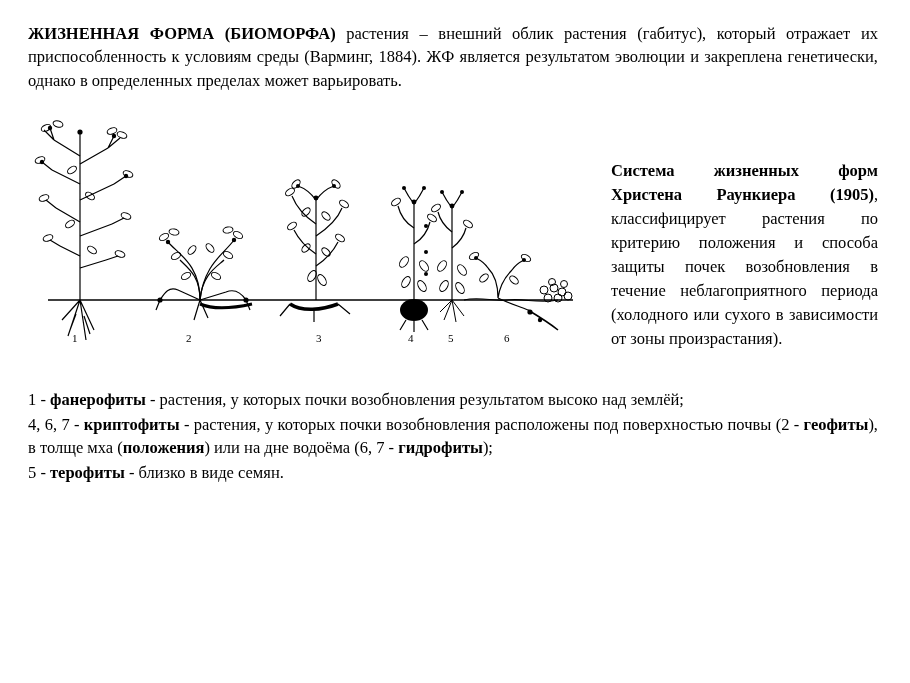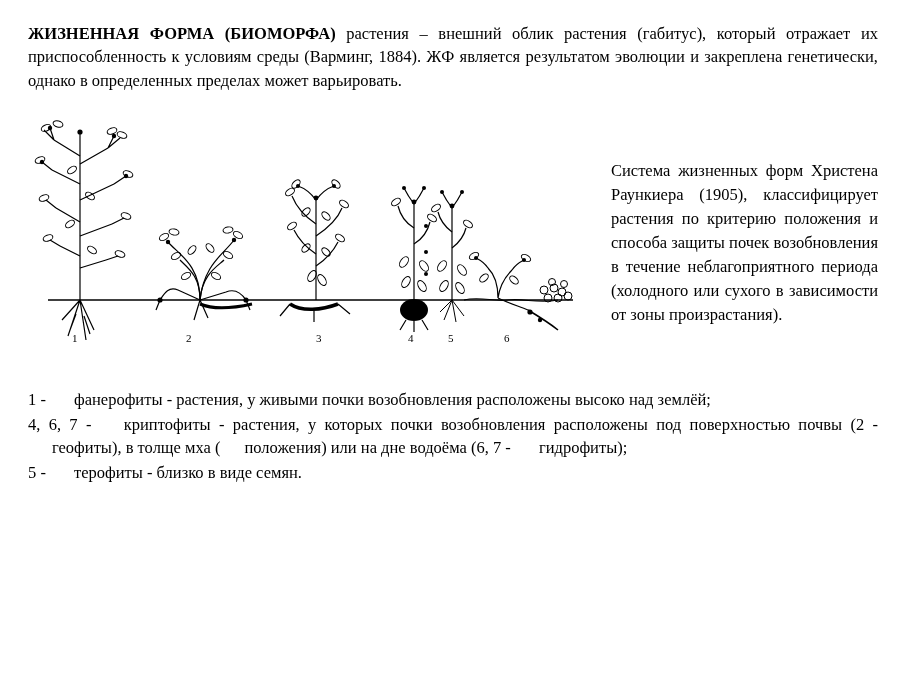--- a/index.html
+++ b/index.html
@@ -45,32 +45,32 @@
   }
   .figure svg { display: block; }
 
   .sidenote {
     flex: 1 1 auto;
     font-size: 16.5px;
     line-height: 1.45;
     text-align: justify;
     padding-top: 55px;
   }
-  .sidenote b { font-weight: normal; }
+  .sidenote b { font-weight: bold; }
 
   .defs {
     margin-top: 16px;
     font-size: 16.5px;
     line-height: 1.42;
   }
   .defs p {
     margin: 0 0 1px 0;
     text-align: justify;
   }
-  .defs b { font-weight: normal; margin-left: 24px; }
+  .defs b { font-weight: bold; }
 </style>
 </head>
 <body>
 
 <div class="page">
 
   <p class="intro"><b>ЖИЗНЕННАЯ ФОРМА (БИОМОРФА)</b><span> растения – внешний облик растения (габитус), который отражает их приспособленность к условиям среды (Варминг, 1884).  ЖФ является результатом эволюции и закреплена генетически, однако в определенных пределах может варьировать.</span></p>
 
   <div class="midsection">
 
@@ -258,21 +258,21 @@
         <text x="476" y="238" font-family="Liberation Serif, serif" font-size="11" fill="#000">6</text>
       </svg>
     </div>
 
     <div class="sidenote"><b>Система жизненных форм Христена Раункиера (1905)</b><span>, классифицирует растения по критерию положения и способа защиты почек возобновления в течение неблагоприятного периода (холодного или сухого в зависимости от зоны произрастания).</span></div>
 
   </div>
 
   <div class="defs">
 
-    <p><span>1 - </span><b>фанерофиты</b><span> - растения, у живыми почки возобновления расположены высоко над землёй;</span></p>
+    <p><span>1 - </span><b>фанерофиты</b><span> - растения, у которых почки возобновления результатом высоко над землёй;</span></p>
 
 
 
     <p><span>4, 6, 7 - </span><b>криптофиты</b><span> - растения, у которых почки возобновления расположены под поверхностью почвы (2 - </span><b>геофиты</b><span>), в толще мха (</span><b>положения</b><span>) или на дне водоёма (6, 7 - </span><b>гидрофиты</b><span>);</span></p>
 
     <p><span>5 - </span><b>терофиты</b><span> - близко в виде семян.</span></p>
 
   </div>
 
 </div>

